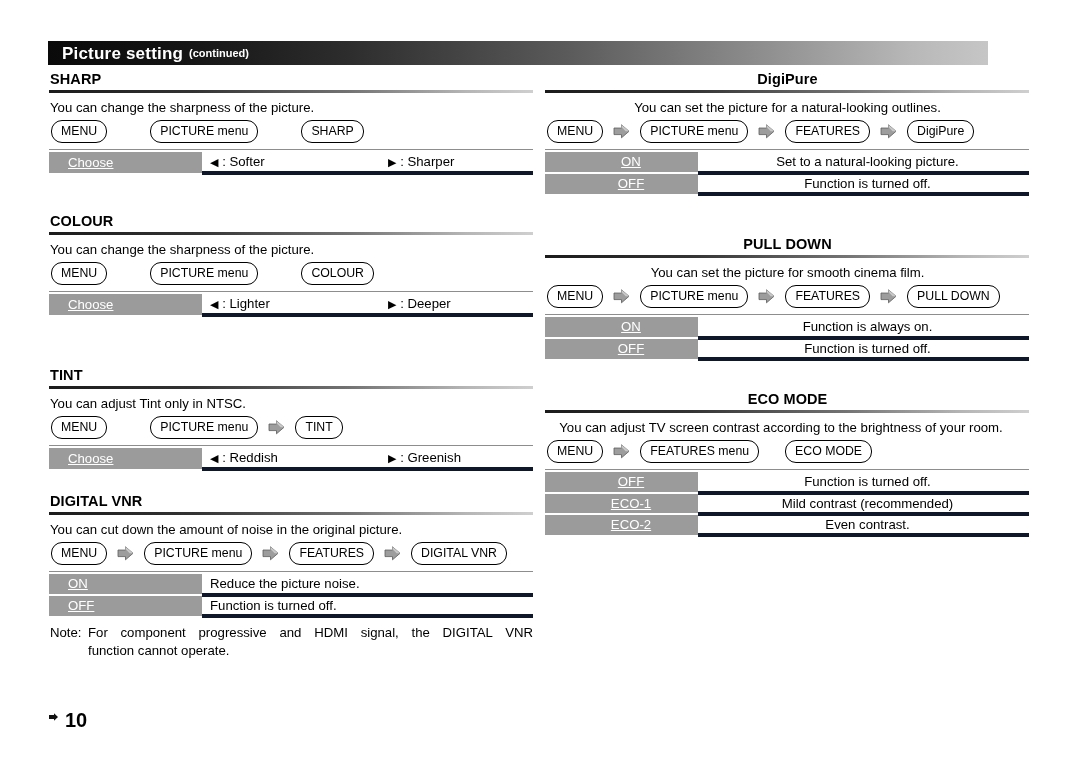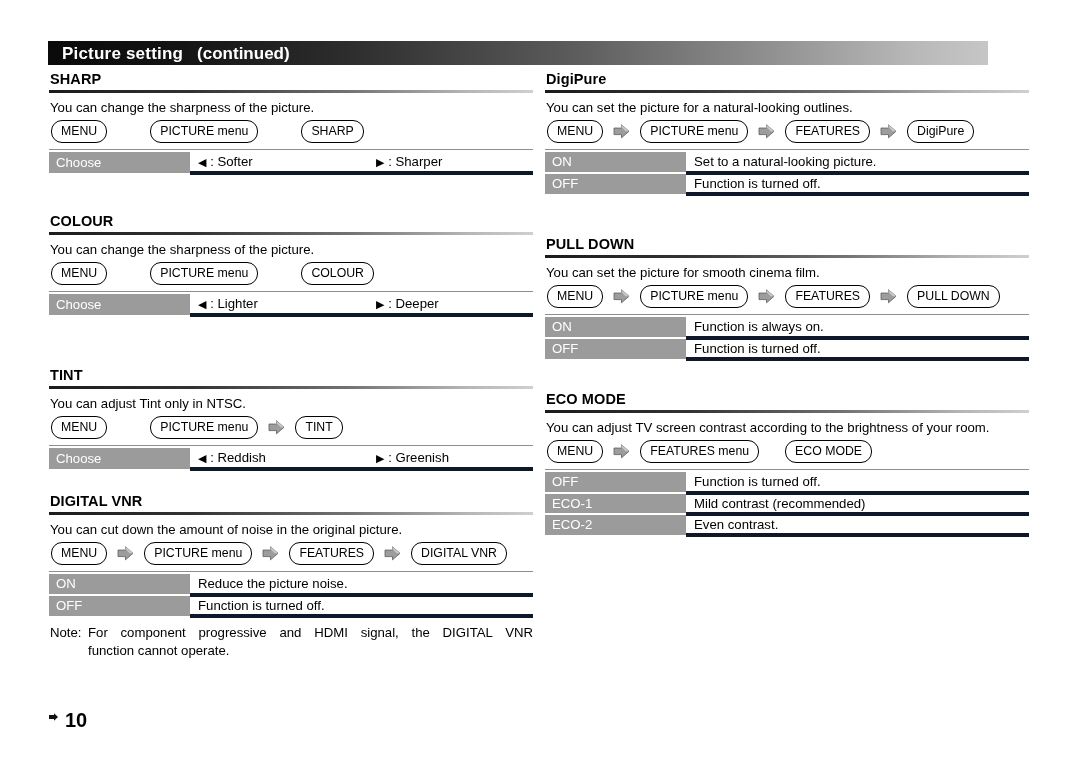--- a/index.html
+++ b/index.html
@@ -38,33 +38,33 @@
   .banner-title {
     color: #ffffff;
     font-size: 17px;
     font-weight: bold;
     letter-spacing: 0.2px;
     margin-left: 14px;
     line-height: 1;
   }
   .banner-sub {
     color: #ffffff;
-    font-size: 17px;
+    font-size: 11px;
     font-weight: bold;
-    margin-left: 14px;
+    margin-left: 6px;
     line-height: 1;
   }
 
   
   .col {
     position: absolute;
     width: 484px;
   }
   .col-left  { left: 49px;  top: 71px; }
-  .col-right { left: 545px; top: 71px; }
+  .col-right { left: 545px; top: 71px; text-align: center; }
 
   
   .section { position: relative; }
 
   .sec-head {
     font-size: 14.5px;
     font-weight: bold;
     line-height: 17px;
     padding: 0 0 2px 1px;
     letter-spacing: 0.1px;
@@ -128,22 +128,23 @@
   .tbl td {
     padding: 0;
     vertical-align: middle;
     font-size: 13.2px;
     line-height: 16px;
   }
   .tbl .k {
     width: 134px;
     background: #9b9b9b;
     color: #ffffff;
-    padding-left: 7px;
+    padding-left: 19px;
     border-bottom: 2px solid #ffffff;
+    text-decoration: underline;
   }
   .tbl tr:last-child .k { border-bottom: none; }
   .tbl .v {
     background: #ffffff;
     color: #000000;
     padding-left: 8px;
     border-bottom: 4px solid #0f172a;
   }
   .tbl .v .tri { font-size: 11px; }
   .tbl-wrap { position: relative; }

